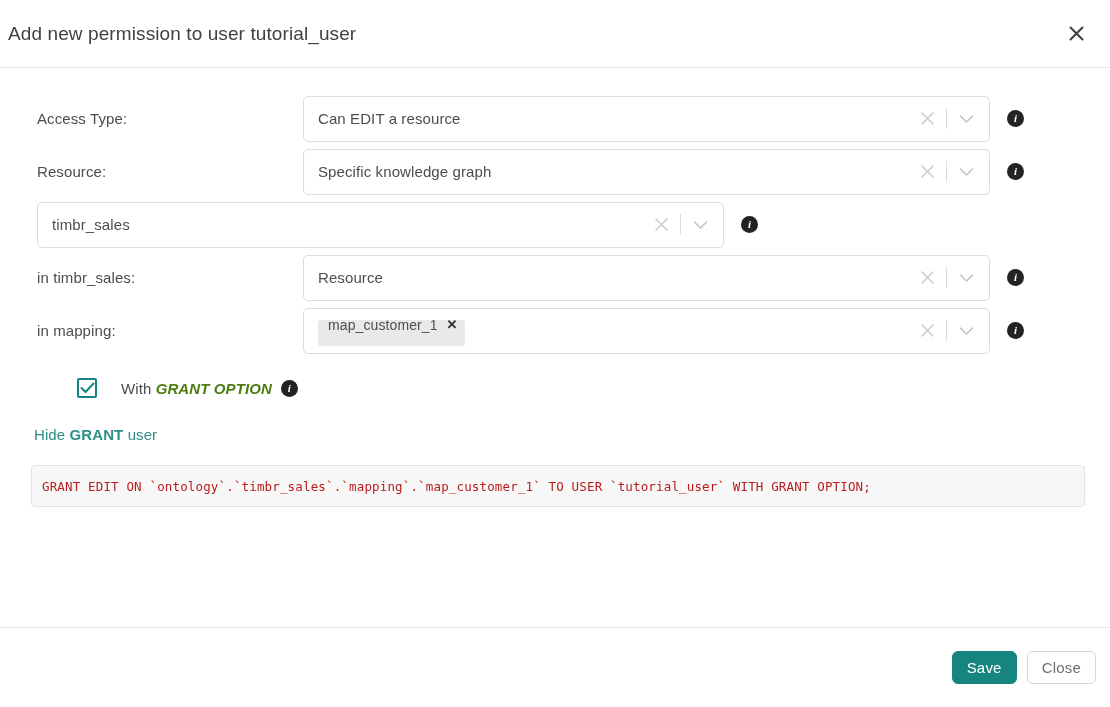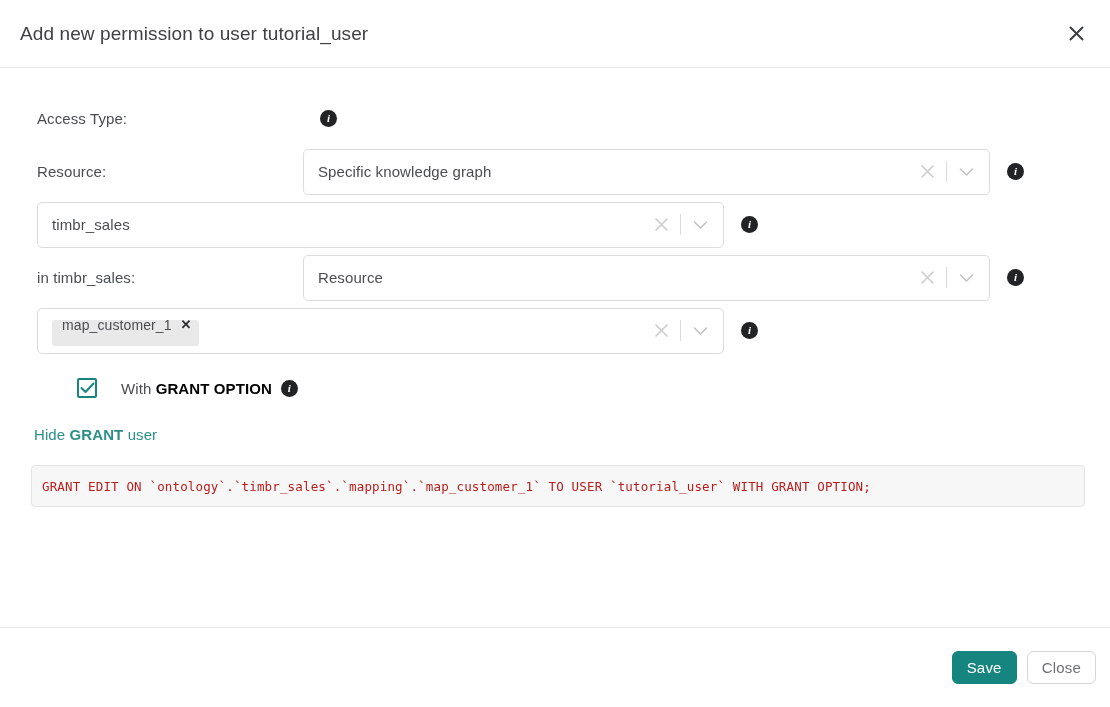--- a/index.html
+++ b/index.html
@@ -25,21 +25,21 @@
     flex-direction: column;
   }
 
   
   .modal-header {
     height: 68px;
     min-height: 68px;
     border-bottom: 1px solid #e6e6e6;
     display: flex;
     align-items: center;
-    padding: 0 22px 0 20px;
+    padding: 0 22px 0 8px;
     position: relative;
     text-align: right;
   }
   .modal-title {
     font-size: 19px;
     font-weight: 400;
     color: #3f4143;
     letter-spacing: 0.1px;
     line-height: 1;
   }
@@ -197,21 +197,21 @@
     flex: 0 0 auto;
   }
   .checkbox svg { display: block; }
   .grant-text {
     margin-left: 24px;
     font-size: 15px;
     color: #4a4d50;
     letter-spacing: 0.1px;
     white-space: nowrap;
   }
-  .grant-text b { font-weight: 700; color: #000000; }
+  .grant-text b { font-weight: 700; color: #4d7c0f; font-style: italic; }
   .grant-row .info-icon { margin-left: 9px; }
 
   
   .hide-link {
     margin-top: 23px;
     padding-left: 34px;
     font-size: 15px;
     color: #2b8f88;
     cursor: pointer;
     letter-spacing: 0.1px;
@@ -287,20 +287,36 @@
       </svg>
     </div>
   </div>
 
   <div class="modal-body">
 
     <div class="form-rows">
 
       <div class="form-row">
         <div class="field-label">Access Type:</div>
+        <div class="select-box">
+          <div class="select-value">Can EDIT a resource</div>
+          <div class="select-indicators">
+            <div class="clear-x">
+              <svg width="13" height="13" viewBox="0 0 13 13" aria-hidden="true">
+                <path d="M1 1 L12 12 M12 1 L1 12" stroke="currentColor" stroke-width="1.6" stroke-linecap="round"></path>
+              </svg>
+            </div>
+            <div class="sep"></div>
+            <div class="chevron">
+              <svg width="15" height="10" viewBox="0 0 15 10" aria-hidden="true">
+                <path d="M1.5 2 L7.5 8 L13.5 2" stroke="currentColor" stroke-width="1.6" fill="none" stroke-linecap="round" stroke-linejoin="round"></path>
+              </svg>
+            </div>
+          </div>
+        </div>
         <span class="info-icon">i</span>
       </div>
 
       <div class="form-row">
         <div class="field-label">Resource:</div>
         <div class="select-box">
           <div class="select-value">Specific knowledge graph</div>
           <div class="select-indicators">
             <div class="clear-x">
               <svg width="13" height="13" viewBox="0 0 13 13" aria-hidden="true">
@@ -353,20 +369,21 @@
               <svg width="15" height="10" viewBox="0 0 15 10" aria-hidden="true">
                 <path d="M1.5 2 L7.5 8 L13.5 2" stroke="currentColor" stroke-width="1.6" fill="none" stroke-linecap="round" stroke-linejoin="round"></path>
               </svg>
             </div>
           </div>
         </div>
         <span class="info-icon">i</span>
       </div>
 
       <div class="form-row">
+        <div class="field-label">in mapping:</div>
         <div class="select-box">
           <div class="select-value">
             <span class="chip">
                 <span>map_customer_1</span>
                 <span class="chip-x">✕</span>
               </span>
           </div>
           <div class="select-indicators">
             <div class="clear-x">
               <svg width="13" height="13" viewBox="0 0 13 13" aria-hidden="true">

